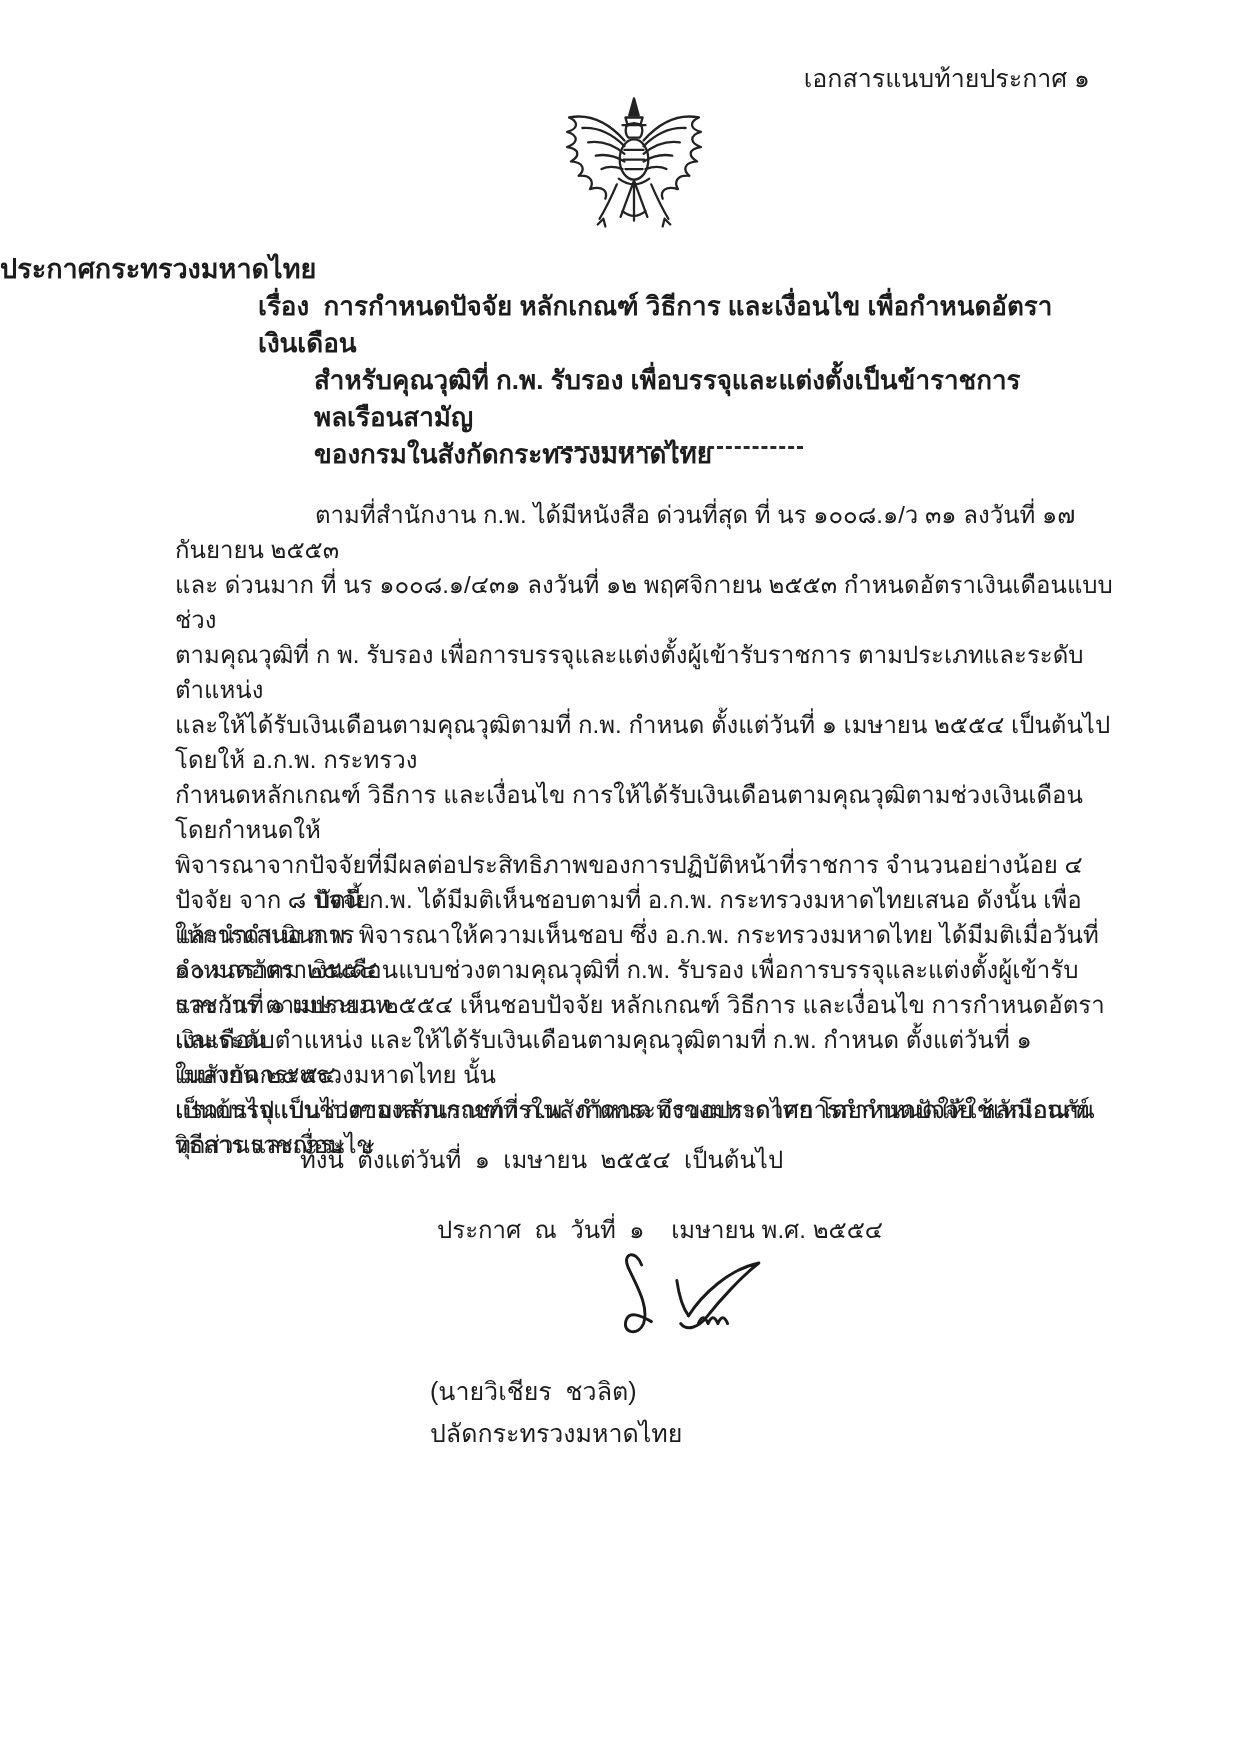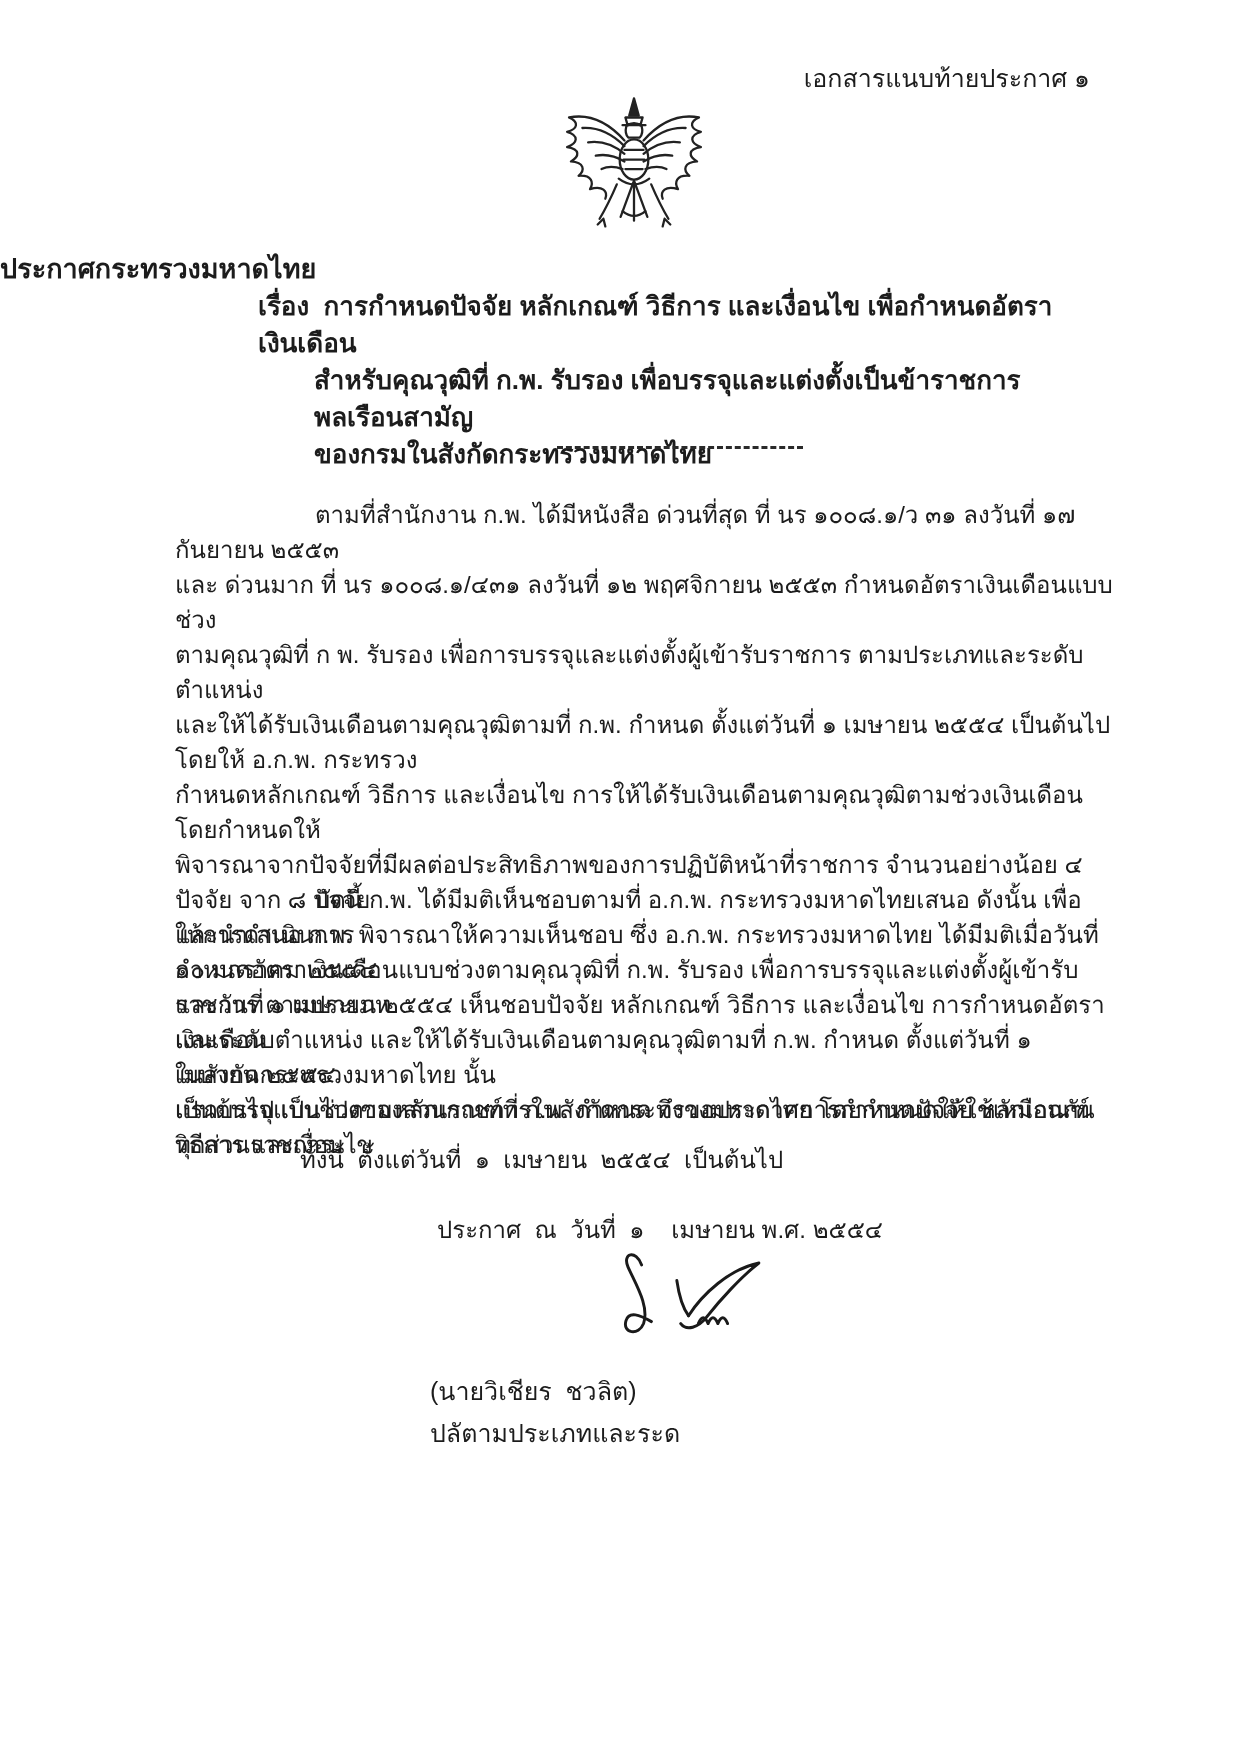--- a/index.html
+++ b/index.html
@@ -155,16 +155,16 @@
       <path d="M96 30 C98 44 102 58 108 66"></path>
 
       <path d="M108 66 C122 44 150 18 180 12 C162 26 140 50 126 68 C118 78 106 82 100 74"></path>
 
       <path d="M118 74 q5 -12 10 0 q5 -12 10 0 q5 -12 10 0"></path>
     </svg>
   </div>
 
   <div class="signatory">
     <div data-bind="document.signatory_name">(นายวิเชียร  ชวลิต)</div>
-    <div data-bind="document.signatory_title">ปลัตามประเภทและระด</div>
+    <div data-bind="document.signatory_title">ปลัดกระทรวงมหาดไทย</div>
   </div>
 
 </div>
 
 </body></html>

